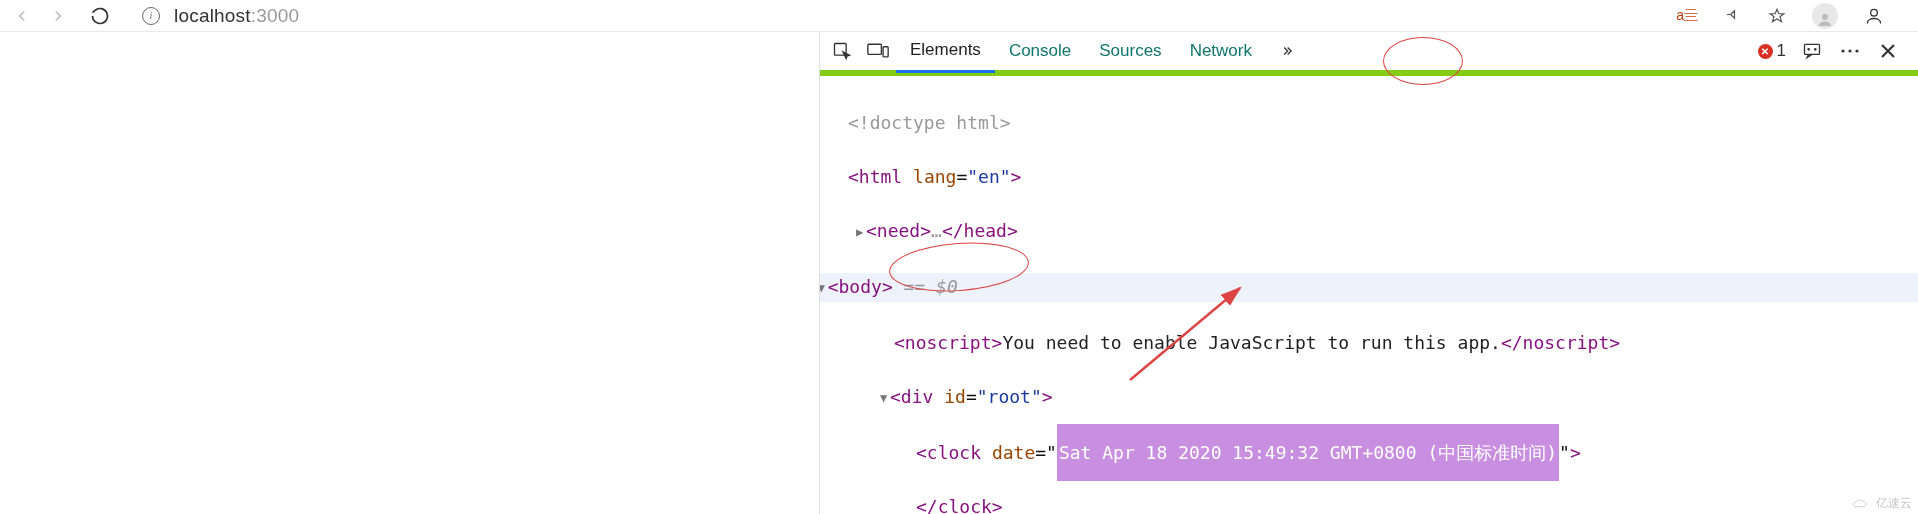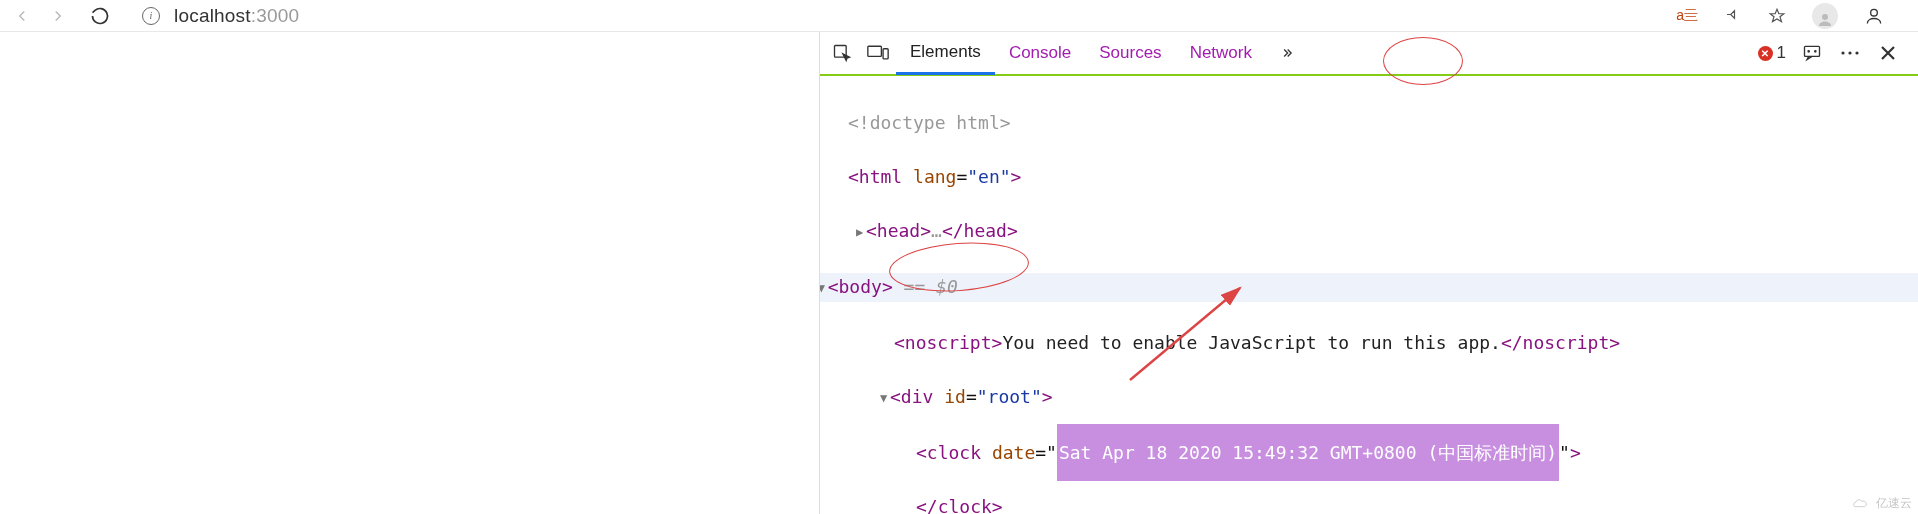--- a/index.html
+++ b/index.html
@@ -74,36 +74,36 @@
     .devtools {
       width: 1098px;
       display: flex;
       flex-direction: column;
       background: #fff;
     }
     .dt-tabs {
       display: flex;
       align-items: center;
       height: 44px;
-      border-bottom: 2px solid #84cc16;
+      border-bottom: 6px solid #84cc16;
       padding: 0 4px;
       justify-content: space-between;
     }
     .dt-ibtn {
       width: 36px; height: 36px;
       display: flex; align-items: center; justify-content: center;
       color: #333;
     }
     .dt-tab {
       padding: 0 14px;
       height: 44px;
       display: flex;
       align-items: center;
       font-size: 17px;
-      color: #a21caf;
+      color: #0f766e;
       cursor: pointer;
     }
     .dt-tab.active {
       color: #222;
       border-bottom: 3px solid #1a73e8;
       font-weight: 400;
     }
     .dt-tabs-right {
       margin-left: auto;
       display: flex;
@@ -296,21 +296,21 @@
           <svg width="16" height="16" viewBox="0 0 16 16" stroke="#333" stroke-width="2.2">
               <path d="M2 2l12 12M14 2L2 14"></path>
             </svg>
         </div>
       </div>
     </div>
 
     <div class="dt-body">
 <span class="il lvl0"><span class="muted in">&lt;!doctype html&gt;</span></span>
 <span class="il lvl0"><span class="in"><span class="tag">&lt;<span>html</span></span> <span class="attr-name">lang</span>=<span class="attr-val">"en"</span><span class="tag">&gt;</span></span></span>
-<span class="il lvl1"><span class="caret">▶</span><span class="in"><span class="tag">&lt;<span>head</span>&gt;</span><span class="muted">…</span><span class="tag">&lt;/head&gt;</span></span></span>
+<span class="il lvl1"><span class="caret">▶</span><span class="in"><span class="tag">&lt;<span>need</span>&gt;</span><span class="muted">…</span><span class="tag">&lt;/head&gt;</span></span></span>
 <span class="il lvl1 hl"><span class="dots-pre">⋯ </span><span class="caret">▼</span><span class="in"><span class="tag">&lt;<span>body</span>&gt;</span> <span class="eq-hook">== $0</span></span></span>
 <span class="il lvl2"><span class="in"><span class="tag">&lt;<span>noscript</span>&gt;</span><span class="txt">You need to enable JavaScript to run this app.</span><span class="tag">&lt;/noscript&gt;</span></span></span>
 <span class="il lvl2"><span class="caret">▼</span><span class="in"><span class="tag">&lt;<span>div</span></span> <span class="attr-name">id</span>=<span class="attr-val">"root"</span><span class="tag">&gt;</span></span></span>
 <span class="il lvl3"><span class="in"><span class="tag">&lt;<span>clock</span></span> <span class="attr-name">date</span>="<span class="hl-date">Sat Apr 18 2020 15:49:32 GMT+0800 (中国标准时间)</span>"<span class="tag">&gt;</span></span></span>
 <span class="il lvl3"><span class="in tag">&lt;/clock&gt;</span></span>
 
 
 
 
 

